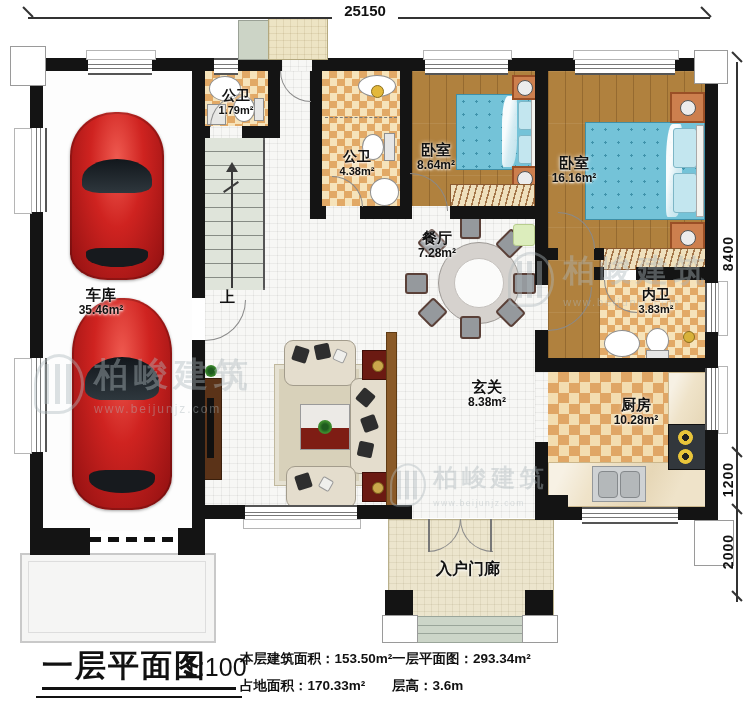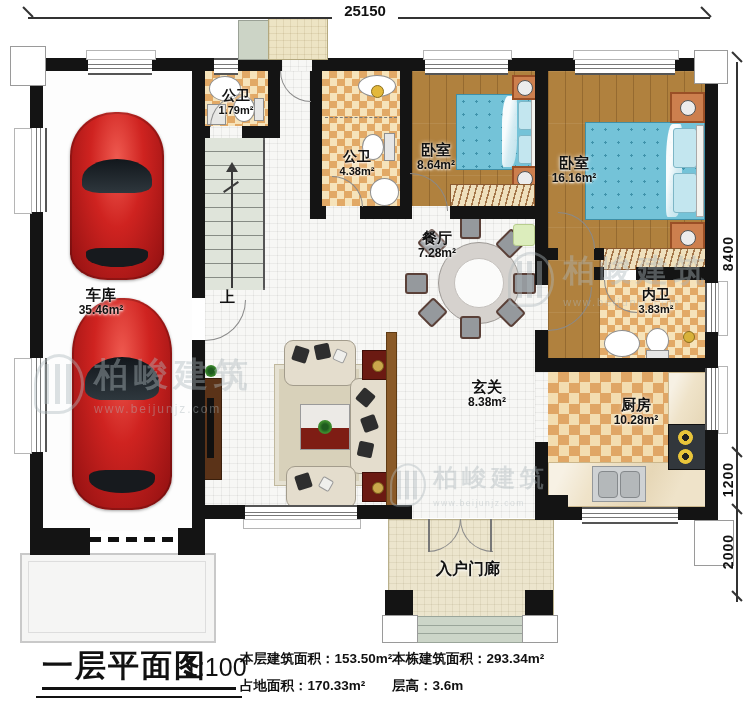--- a/index.html
+++ b/index.html
@@ -391,16 +391,16 @@
   <div class="vtext" style="left:720px;top:236px">8400</div>
   <div class="vtext" style="left:720px;top:462px">1200</div>
   <div class="vtext" style="left:720px;top:534px">2000</div>
 
   <div class="tb-title" style="left:42px;top:645px">一层平面图</div>
   <div class="abs" style="left:42px;top:687px;width:194px;height:3px;background:#111"></div>
   <div class="abs" style="left:36px;top:696px;width:206px;height:2px;background:#111"></div>
   <div class="tb-scale" style="left:184px;top:653px">1:100</div>
   <div class="tb-stat" style="left:240px;top:650px">本层建筑面积：153.50m²</div>
   <div class="tb-stat" style="left:240px;top:677px">占地面积：170.33m²</div>
-  <div class="tb-stat" style="left:392px;top:650px">本栋建筑面积：293.34m²</div>
+  <div class="tb-stat" style="left:392px;top:650px">一层平面图：293.34m²</div>
   <div class="tb-stat" style="left:392px;top:677px">层高：3.6m</div>
 
 </div>
 
 </body></html>

